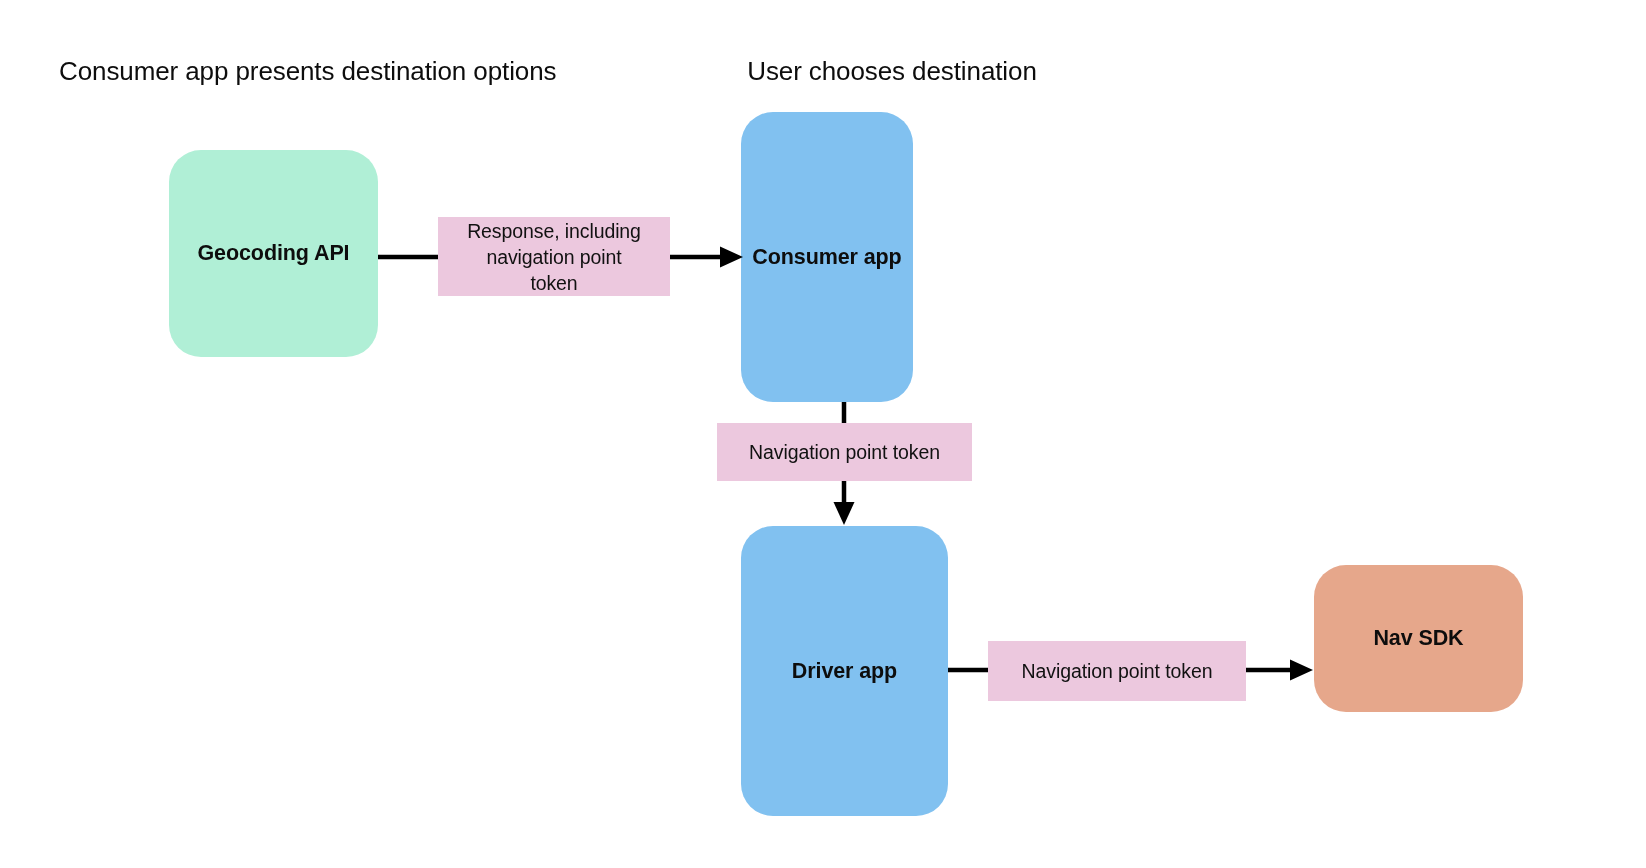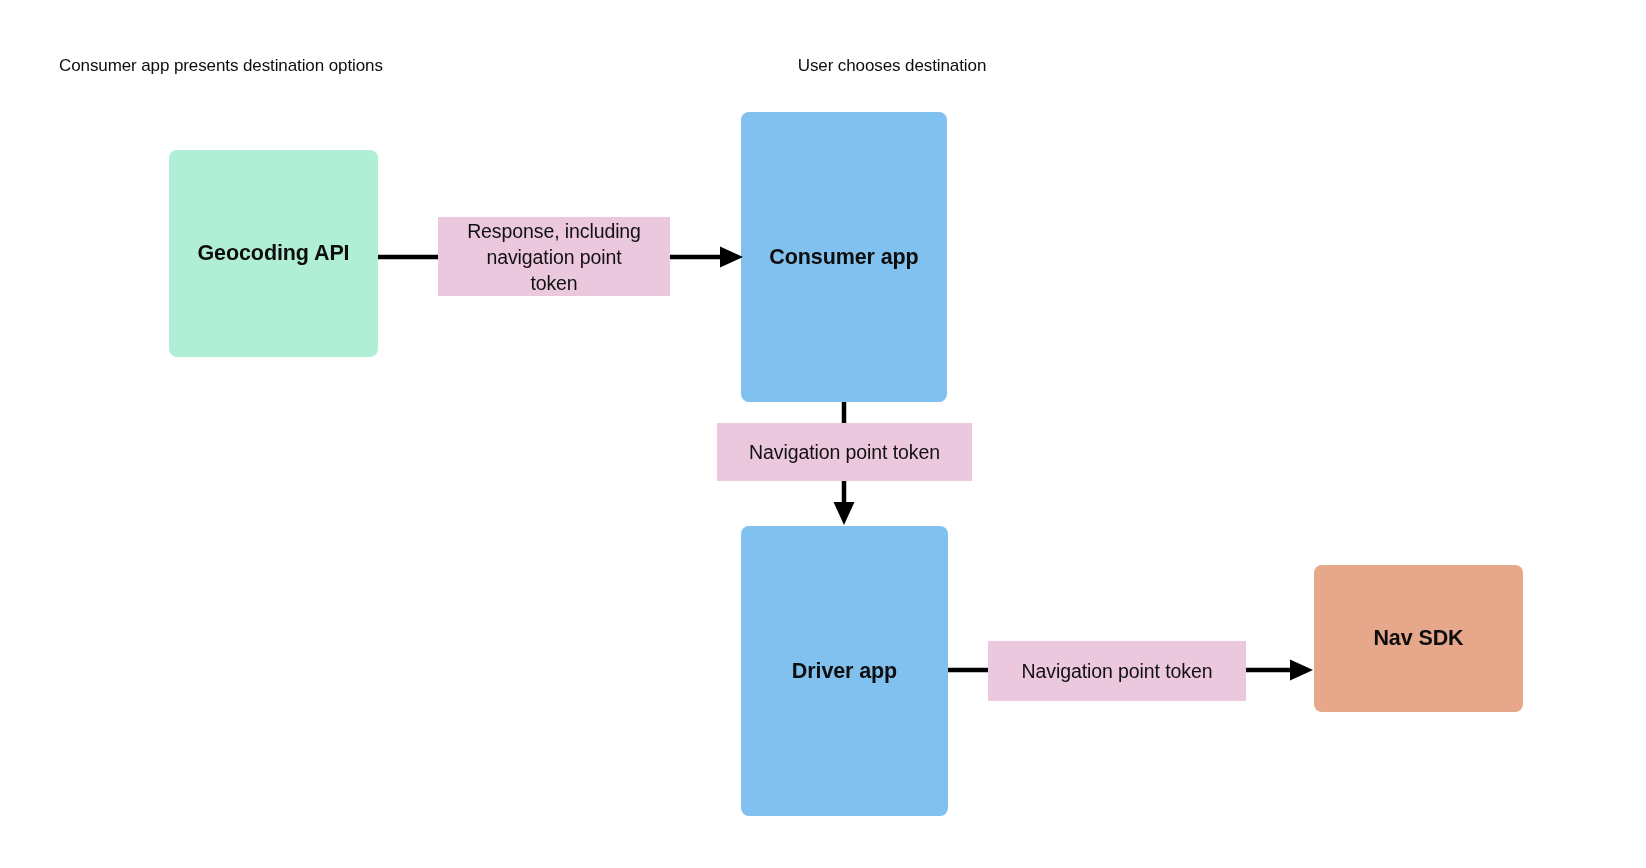--- a/index.html
+++ b/index.html
@@ -11,49 +11,49 @@
     position: relative;
     width: 1646px;
     height: 868px;
     background: #ffffff;
     overflow: hidden;
     font-family: "Liberation Sans", "DejaVu Sans", sans-serif;
     color: #0d0d0d;
   }
   .hdr {
     position: absolute;
-    font-size: 17px;
+    font-size: 26px;
     font-weight: 400;
     letter-spacing: -0.1px;
     white-space: nowrap;
     color: #0d0d0d;
     z-index: 1;
   }
   #hdr-1 { left: 59px;   top: 56px; }
   #hdr-2 { left: 892px;  top: 56px; transform: translateX(-50%); }
   #hdr-3 { left: 1398px; top: 56px; transform: translateX(-50%); }
 
   .node {
     position: absolute;
-    border-radius: 8px;
+    border-radius: 32px;
     display: flex;
     align-items: center;
     justify-content: center;
     text-align: center;
     z-index: 1;
   }
   .node-label {
     font-size: 21.5px;
     font-weight: 700;
     letter-spacing: -0.1px;
     white-space: nowrap;
     color: #0d0d0d;
   }
   #node-geocoding-api { left: 169px;  top: 150px; width: 209px; height: 207px; }
-  #node-consumer-app  { left: 741px;  top: 112px; width: 206px; height: 290px; text-align: right; }
+  #node-consumer-app  { left: 741px;  top: 112px; width: 172px; height: 290px; text-align: right; }
   #node-driver-app    { left: 741px;  top: 526px; width: 207px; height: 290px; }
   #node-nav-sdk       { left: 1314px; top: 565px; width: 209px; height: 147px; }
 
   .arrows {
     position: absolute;
     left: 0;
     top: 0;
     z-index: 2;
     pointer-events: none;
   }

